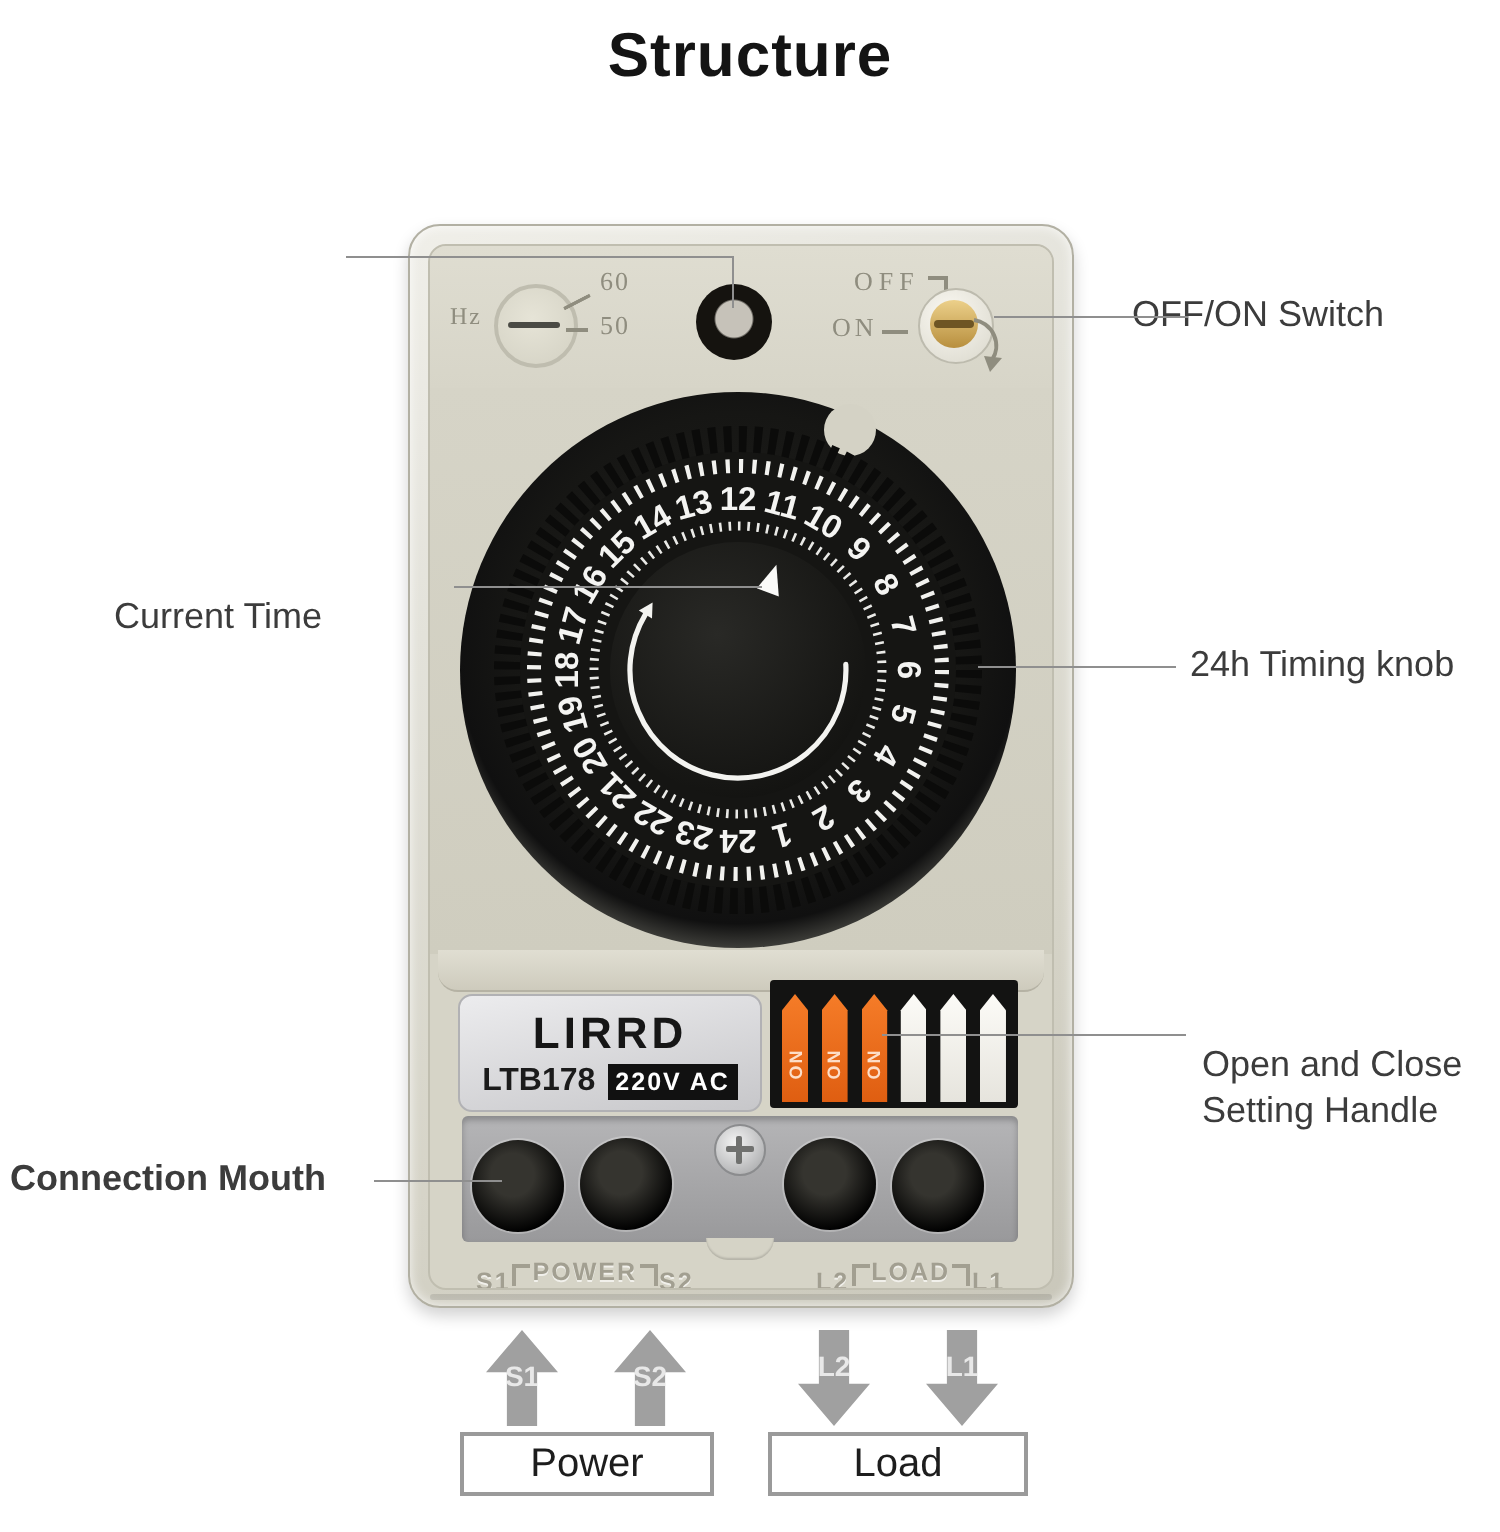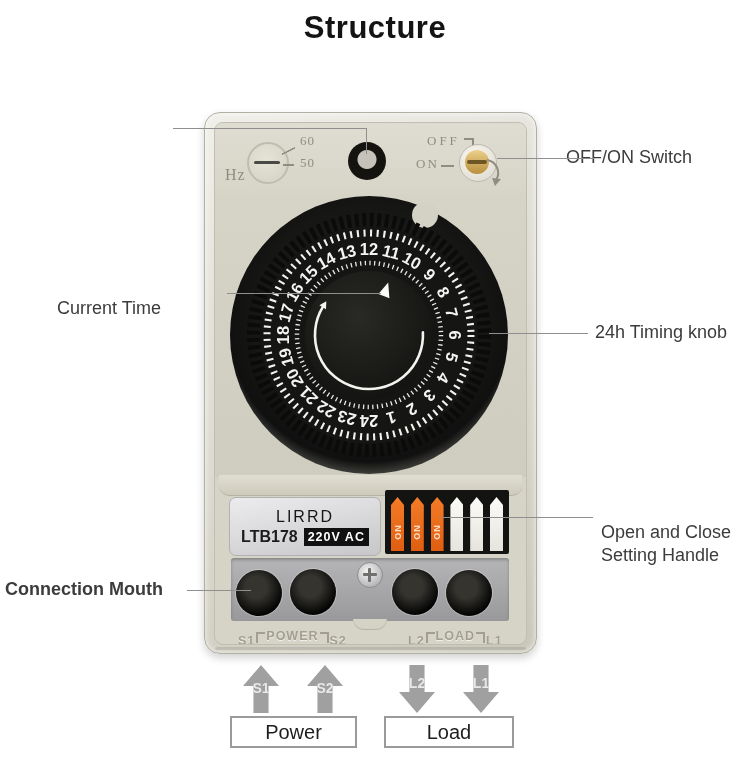--- a/index.html
+++ b/index.html
@@ -44,21 +44,21 @@
            background:linear-gradient(#d6d4c7,#cfcdbf);}
   .dialsvg{position:absolute;left:8px;top:66px;width:292px;height:292px;}
   .hournum{fill:#f4f4f2;font-size:16.5px;font-weight:bold;font-family:"Liberation Sans",sans-serif;text-anchor:middle;}
   
   .ledge{position:absolute;left:4px;top:352px;width:303px;height:20px;
          background:linear-gradient(#e0ded2,#cecbbd);border-bottom:1px solid #b5b2a4;border-radius:0 0 10px 10px;}
   
   .plate{position:absolute;left:14px;top:374px;width:150px;height:57px;border-radius:7px;
          background:linear-gradient(168deg,#ececee,#c7c7ca);border:1px solid #b1b1b4;
          display:flex;flex-direction:column;align-items:center;justify-content:center;gap:2px;}
-  .brand{font-size:16px;font-weight:normal;letter-spacing:2px;color:#161616;}
+  .brand{font-size:22px;font-weight:bold;letter-spacing:2px;color:#161616;}
   .modelrow{display:flex;gap:6px;}
   .model{font-size:16px;font-weight:bold;color:#1b1b1b;}
   .vbadge{background:#111;color:#fff;font-size:12.5px;font-weight:bold;padding:2px 4px;letter-spacing:1px;}
   .pinsbox{position:absolute;left:170px;top:367px;width:124px;height:64px;background:#131312;border-radius:2px;
            display:flex;justify-content:space-between;align-items:flex-end;padding:0 6px;box-sizing:border-box;}
   .pin{position:relative;width:13px;height:54px;margin-bottom:3px;
        clip-path:polygon(50% 0,100% 15%,100% 100%,0 100%,0 15%);}
   .pin.orange{background:linear-gradient(#f57c28,#df5e11);}
   .pin.white{background:linear-gradient(#fcfbf7,#e6e4dd);}
   .pin span{position:absolute;bottom:14px;left:50%;transform:translateX(-50%) rotate(-90deg);
@@ -118,21 +118,21 @@
   </div>
   <div class="lbl" style="left:5px;top:579px;font-weight:bold;">Connection Mouth</div>
 
   <div class="shell">
     <div class="bodyp">
 
       <div class="sec-top">
         <div class="hz-circle">
             <div class="hz-slot"></div>
           </div>
-        <div class="smalltxt" style="left:10px;top:43px;font-size:16px;">Hz</div>
+        <div class="smalltxt" style="left:10px;top:28px;font-size:12px;">Hz</div>
         <div class="tick60"></div>
         <div class="smalltxt" style="left:85px;top:10px;">60</div>
         <div class="tick50"></div>
         <div class="smalltxt" style="left:85px;top:32px;">50</div>
         <div class="mount-hole"></div>
         <div class="smalltxt" style="left:212px;top:10px;letter-spacing:3px;">OFF</div>
         <div class="brkOFF"></div>
         <div class="smalltxt" style="left:201px;top:33px;letter-spacing:2px;">ON</div>
         <div class="dashON"></div>
         <div class="switch">

